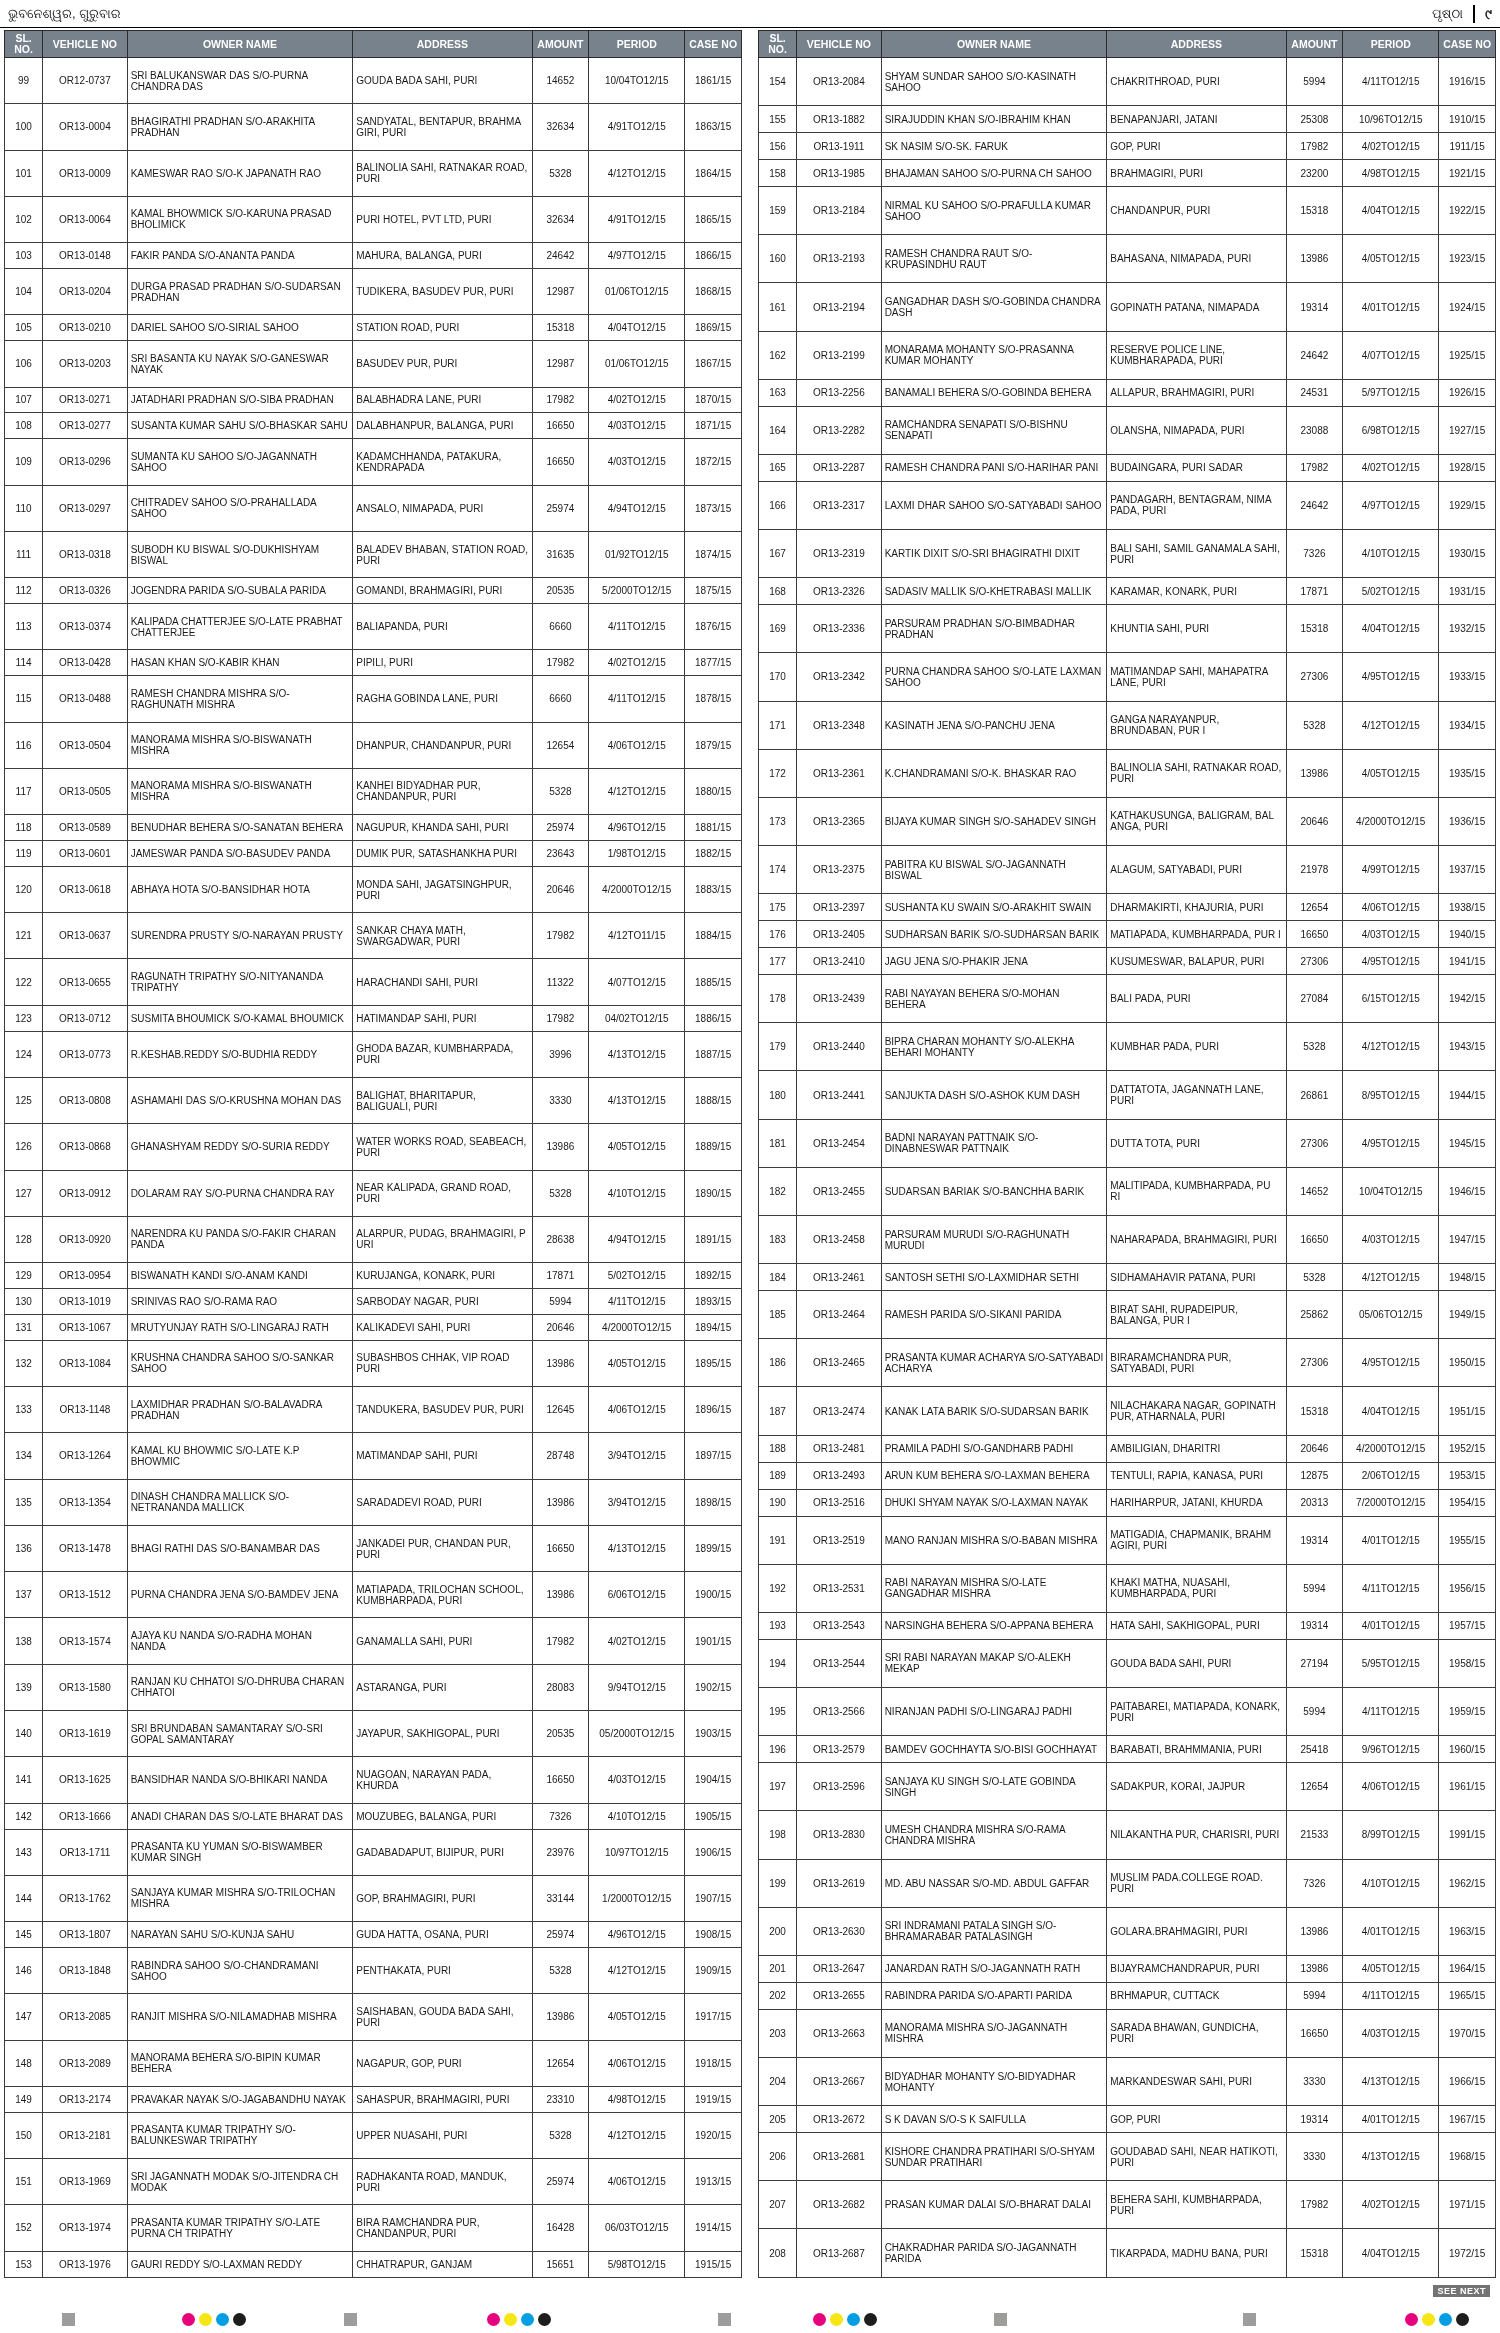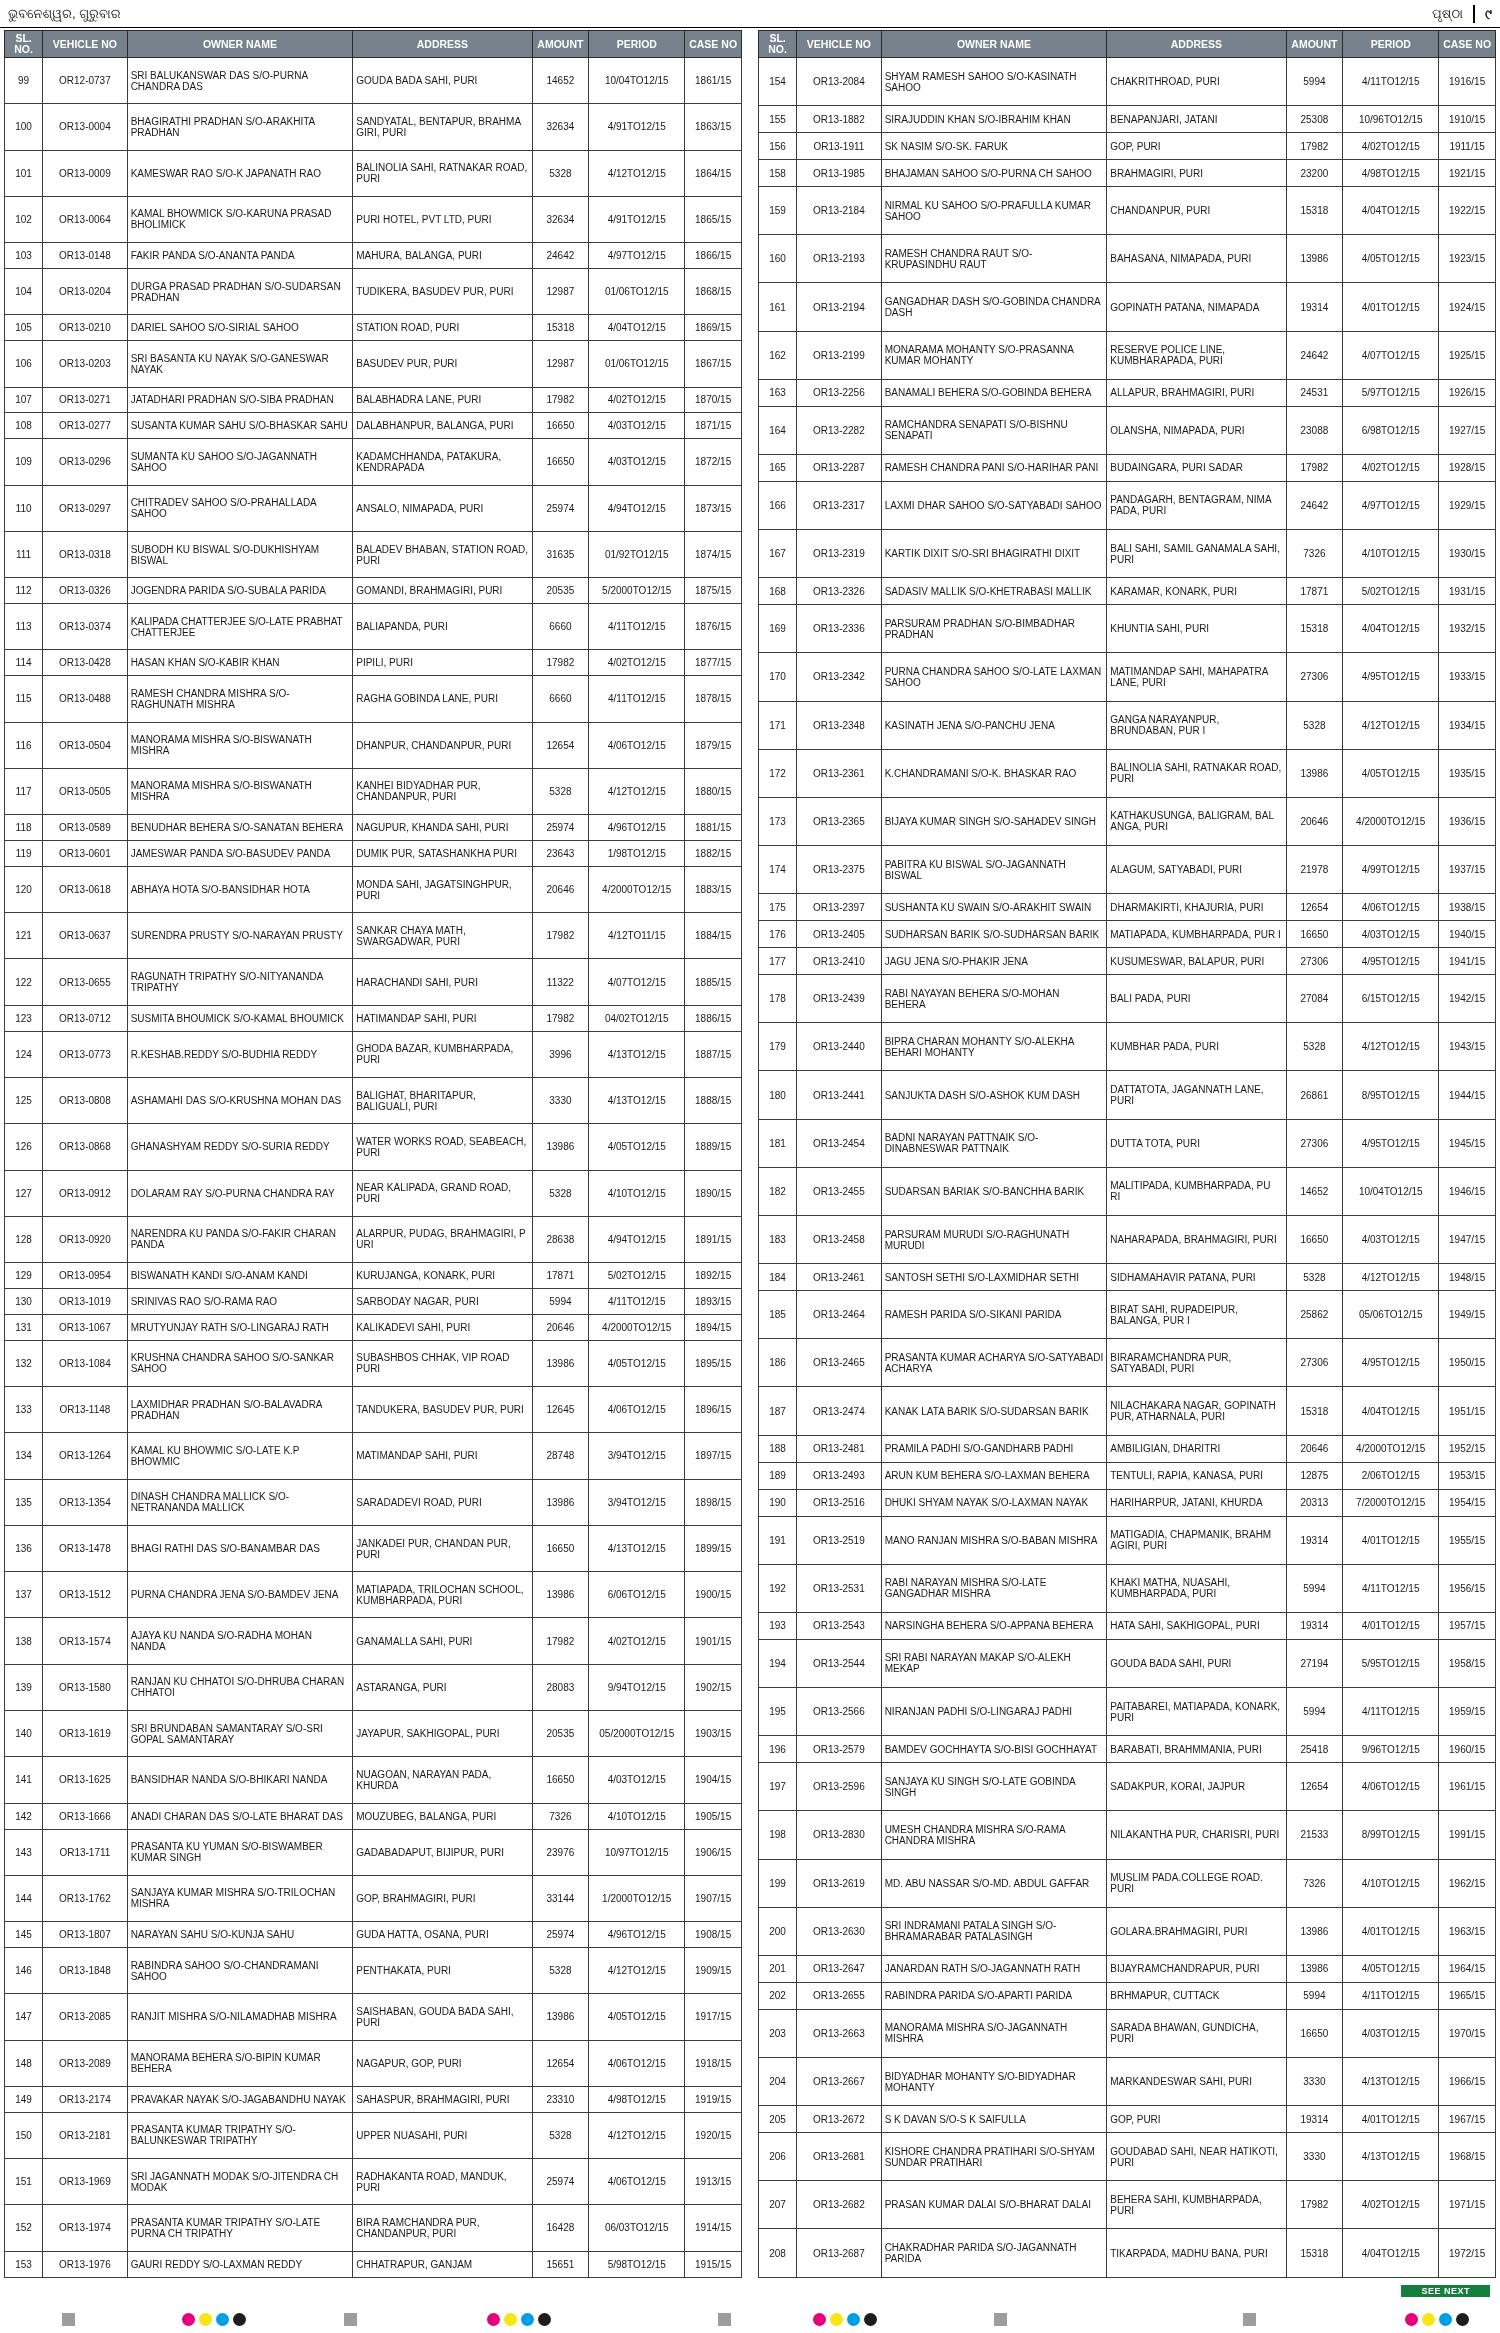--- a/index.html
+++ b/index.html
@@ -35,22 +35,22 @@
   .col-sl_no{width:30px;text-align:center;}
   .col-vehicle_no{width:70px;text-align:center;white-space:nowrap;}
   .col-owner_name{width:192px;text-align:left;}
   .col-address{width:152px;text-align:left;}
   .col-amount{width:46px;text-align:center;}
   .col-period{width:80px;text-align:center;}
   .col-case_no{width:46px;text-align:center;}
 
   
   .see-next{
-    position:absolute;right:10px;bottom:36px;background:#15803d;color:#fff;
-    font-size:9px;font-weight:bold;padding:1px 20px;letter-spacing:.5px;
+    position:absolute;right:10px;bottom:36px;background:#737373;color:#fff;
+    font-size:9px;font-weight:bold;padding:1px 4px;letter-spacing:.5px;
   }
 
   
   .reg-marks{position:absolute;left:0;bottom:6px;width:100%;height:16px;}
   .mark-square{position:absolute;top:2px;width:13px;height:13px;background:#9d9d9c;}
   .mark-dot{position:absolute;top:2px;width:13px;height:13px;border-radius:50%;}
 </style>
 </head>
 <body>
 
@@ -585,21 +585,21 @@
             <th class="col-address">ADDRESS</th>
             <th class="col-amount">AMOUNT</th>
             <th class="col-period">PERIOD</th>
             <th class="col-case_no">CASE NO</th>
           </tr>
         </thead>
         <tbody>
           <tr>
             <td class="col-sl_no">154</td>
             <td class="col-vehicle_no">OR13-2084</td>
-            <td class="col-owner_name">SHYAM RAMESH SAHOO S/O-KASINATH SAHOO</td>
+            <td class="col-owner_name">SHYAM SUNDAR SAHOO S/O-KASINATH SAHOO</td>
             <td class="col-address">CHAKRITHROAD, PURI</td>
             <td class="col-amount">5994</td>
             <td class="col-period">4/11TO12/15</td>
             <td class="col-case_no">1916/15</td>
           </tr>
           <tr>
             <td class="col-sl_no">155</td>
             <td class="col-vehicle_no">OR13-1882</td>
             <td class="col-owner_name">SIRAJUDDIN KHAN S/O-IBRAHIM KHAN</td>
             <td class="col-address">BENAPANJARI, JATANI</td>

